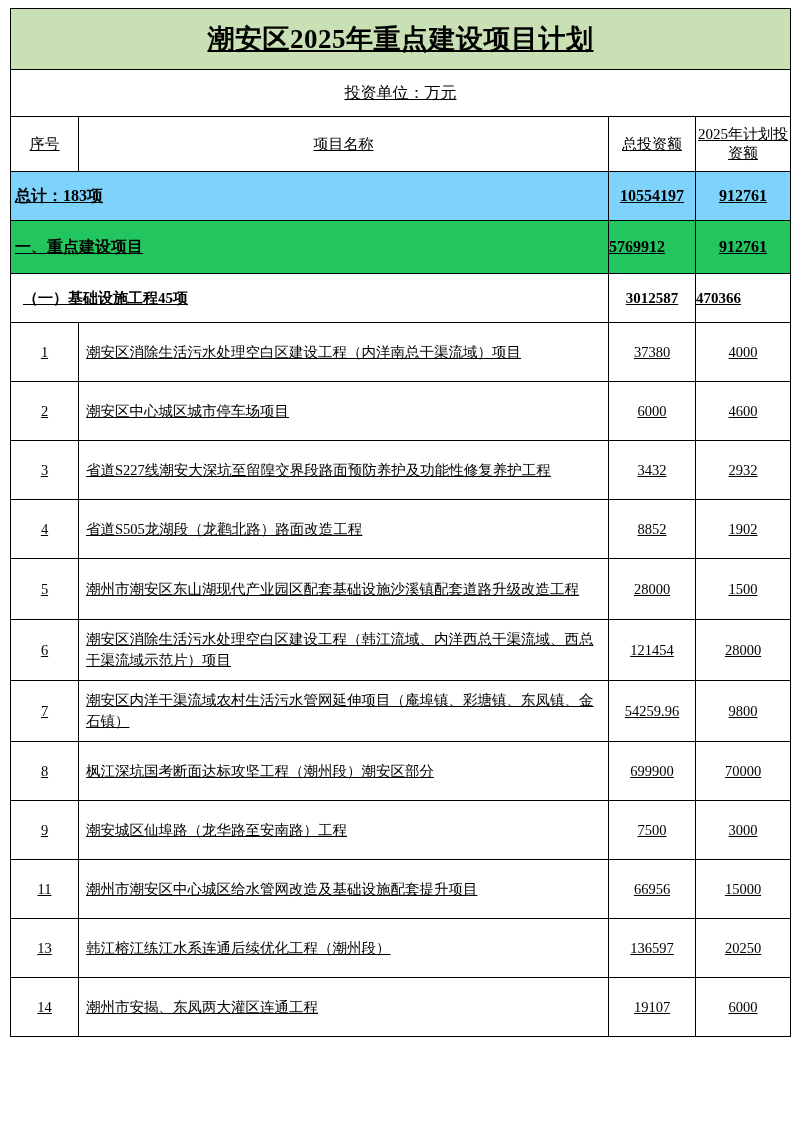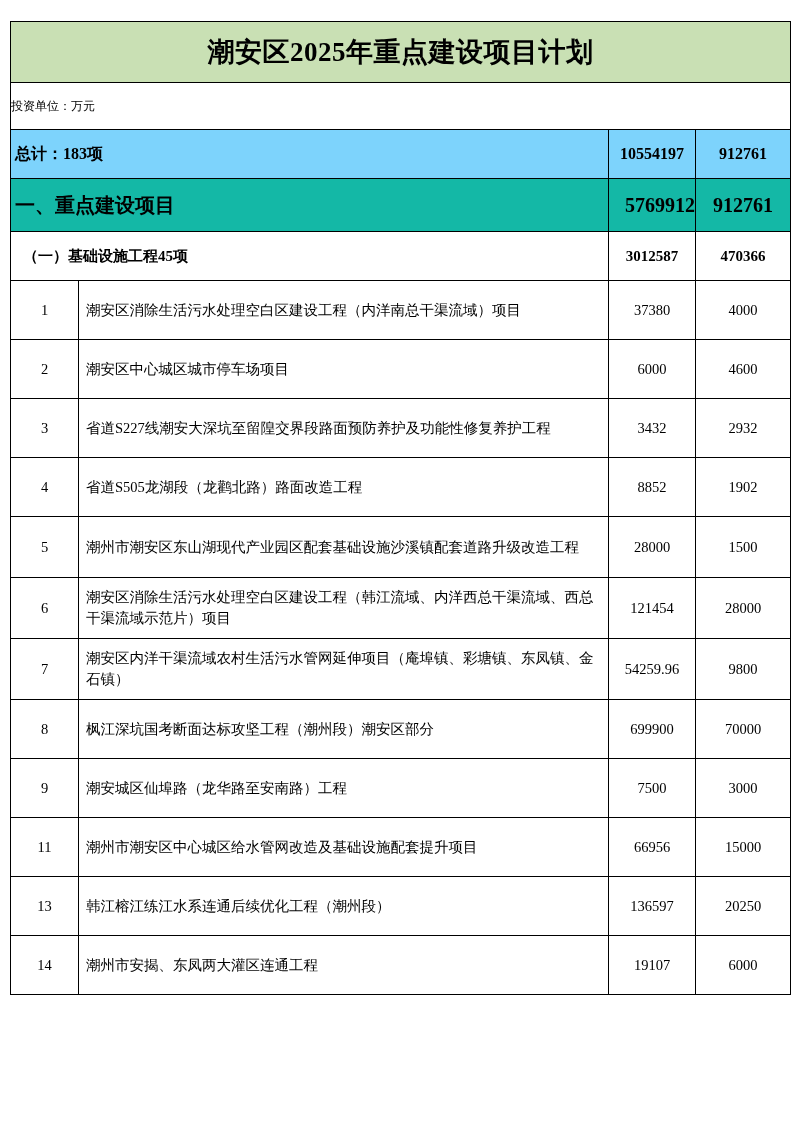--- a/index.html
+++ b/index.html
@@ -12,22 +12,23 @@
     width: 800px;
     height: 1132px;
     font-family: "Liberation Serif", "DejaVu Serif", serif;
     color: #000000;
     overflow: hidden;
   }
   .sheet {
     width: 800px;
     height: 1132px;
     box-sizing: border-box;
-    padding: 21px 10px 0 10px;
+    padding: 8px 10px 0 10px;
     background: #ffffff;
+    text-decoration: underline;
   }
   table.plan {
     width: 780px;
     border-collapse: collapse;
     table-layout: fixed;
     border: 1.6px solid #000000;
   }
   table.plan td {
     border: 1.1px solid #000000;
     vertical-align: middle;
@@ -46,23 +47,23 @@
     height: 60px;
     font-size: 27px;
     font-weight: bold;
     letter-spacing: 0.5px;
     line-height: 60px;
     white-space: nowrap;
   }
   
   .unit-cell {
     height: 46px;
-    text-align: left;
+    text-align: center;
     padding-right: 4px;
-    font-size: 12px;
+    font-size: 16px;
     vertical-align: middle;
   }
   
   .hdr {
     text-align: center;
     font-size: 15px;
     height: 54px;
     line-height: 1.25;
     padding: 2px 3px;
   }
@@ -72,23 +73,23 @@
     font-size: 16px;
     font-weight: bold;
     background: #7dd3fc;
   }
   .row-total .lbl {
     text-align: left;
     padding-left: 4px;
   }
   .row-section td {
     height: 52px;
-    font-size: 20px;
-    font-weight: bold;
-    background: #14b8a6;
+    font-size: 16px;
+    font-weight: bold;
+    background: #22c55e;
   }
   .row-section .lbl {
     text-align: left;
     padding-left: 4px;
   }
   .row-sub td {
     height: 48px;
     font-size: 15px;
     font-weight: bold;
     background: #ffffff;
@@ -135,37 +136,43 @@
     <tbody>
 
       <tr>
         <td class="title-cell" colspan="4">潮安区2025年重点建设项目计划</td>
       </tr>
 
       <tr>
         <td class="unit-cell" colspan="4">投资单位：万元</td>
       </tr>
 
+      <tr>
+        <td class="hdr">序号</td>
+        <td class="hdr">项目名称</td>
+        <td class="hdr">总投资额</td>
+        <td class="hdr">2025年计划投资额</td>
+      </tr>
 
       <tr class="row-total">
         <td class="lbl" colspan="2">总计：183项</td>
         <td class="num" style="text-align:center">10554197</td>
         <td class="num" style="text-align:center">912761</td>
       </tr>
 
       <tr class="row-section">
         <td class="lbl" colspan="2">一、重点建设项目</td>
-        <td class="num" style="text-align:right">5769912</td>
+        <td class="num" style="text-align:left">5769912</td>
         <td class="num" style="text-align:center">912761</td>
       </tr>
 
       <tr class="row-sub">
         <td class="lbl" colspan="2">（一）基础设施工程45项</td>
         <td class="num" style="text-align:center">3012587</td>
-        <td class="num" style="text-align:center">470366</td>
+        <td class="num" style="">470366</td>
       </tr>
 
     <tr class="row-item">
           <td class="seq h1">1</td>
           <td class="nm h1">潮安区消除生活污水处理空白区建设工程（内洋南总干渠流域）项目</td>
           <td class="num h1">37380</td>
           <td class="num h1">4000</td>
         </tr>
         <tr class="row-item">
           <td class="seq h1">2</td>

